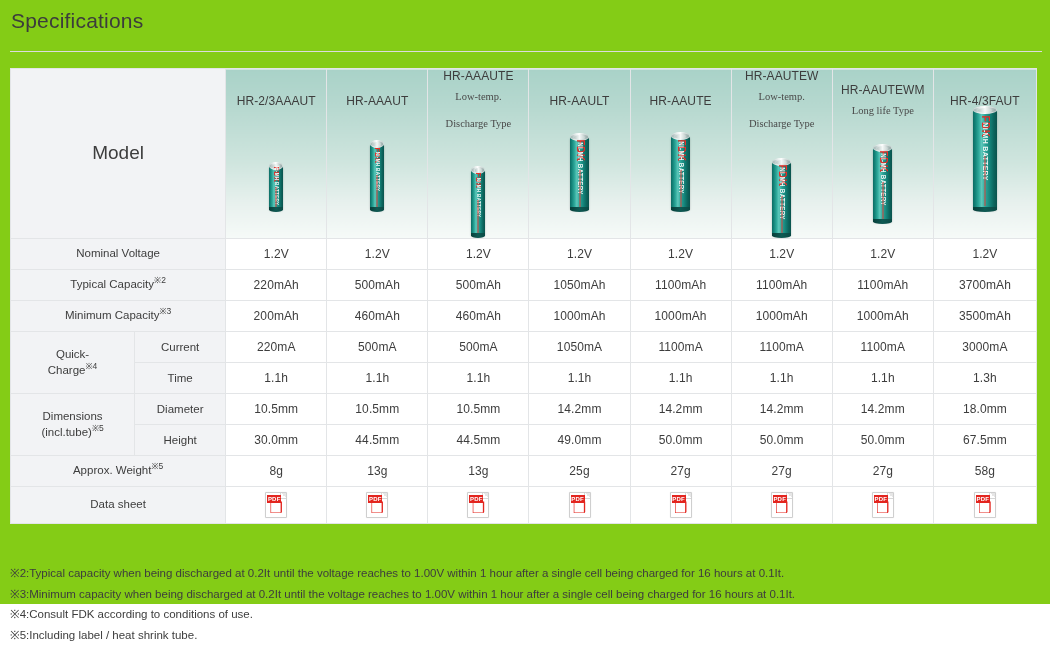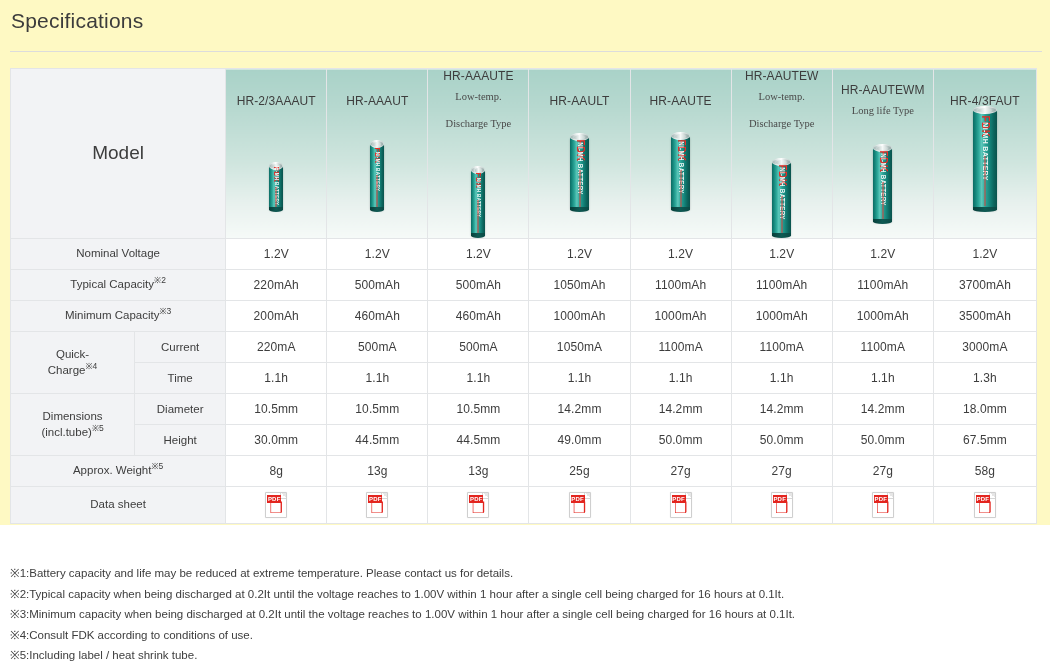--- a/index.html
+++ b/index.html
@@ -6,22 +6,22 @@
   html, body {
     margin: 0; padding: 0;
     width: 1050px; height: 672px;
     background: #ffffff;
     font-family: "Liberation Sans", sans-serif;
     color: #333333;
     overflow: hidden;
   }
   #page {
     position: relative;
-    width: 1050px; height: 525px;
-    background: #fef9c3;
+    width: 1050px; height: 604px;
+    background: #84cc16;
   }
 
   
   .page-title {
     position: absolute;
     left: 11px; top: 6px;
     font-size: 21px;
     font-weight: 400;
     color: #3c3c3c;
     letter-spacing: 0.2px;
@@ -477,20 +477,19 @@
           <td class="pdf-cell"><span class="pdf-icon"><span class="fold"></span><span class="band">PDF</span><span class="glyph">❒</span></span></td>
           <td class="pdf-cell"><span class="pdf-icon"><span class="fold"></span><span class="band">PDF</span><span class="glyph">❒</span></span></td>
           <td class="pdf-cell"><span class="pdf-icon"><span class="fold"></span><span class="band">PDF</span><span class="glyph">❒</span></span></td>
           <td class="pdf-cell"><span class="pdf-icon"><span class="fold"></span><span class="band">PDF</span><span class="glyph">❒</span></span></td>
           <td class="pdf-cell"><span class="pdf-icon"><span class="fold"></span><span class="band">PDF</span><span class="glyph">❒</span></span></td>
         </tr>
       </tbody>
   </table>
 
   <div class="notes" id="footnotes">
-      <div>※1:Battery capacity and life may be reduced at extreme temperature. Please contact us for details.</div>
       <div>※2:Typical capacity when being discharged at 0.2It until the voltage reaches to 1.00V within 1 hour after a single cell being charged for 16 hours at 0.1It.</div>
       <div>※3:Minimum capacity when being discharged at 0.2It until the voltage reaches to 1.00V within 1 hour after a single cell being charged for 16 hours at 0.1It.</div>
       <div>※4:Consult FDK according to conditions of use.</div>
       <div>※5:Including label / heat shrink tube.</div>
     </div>
 
 </div>
 
 </body></html>

